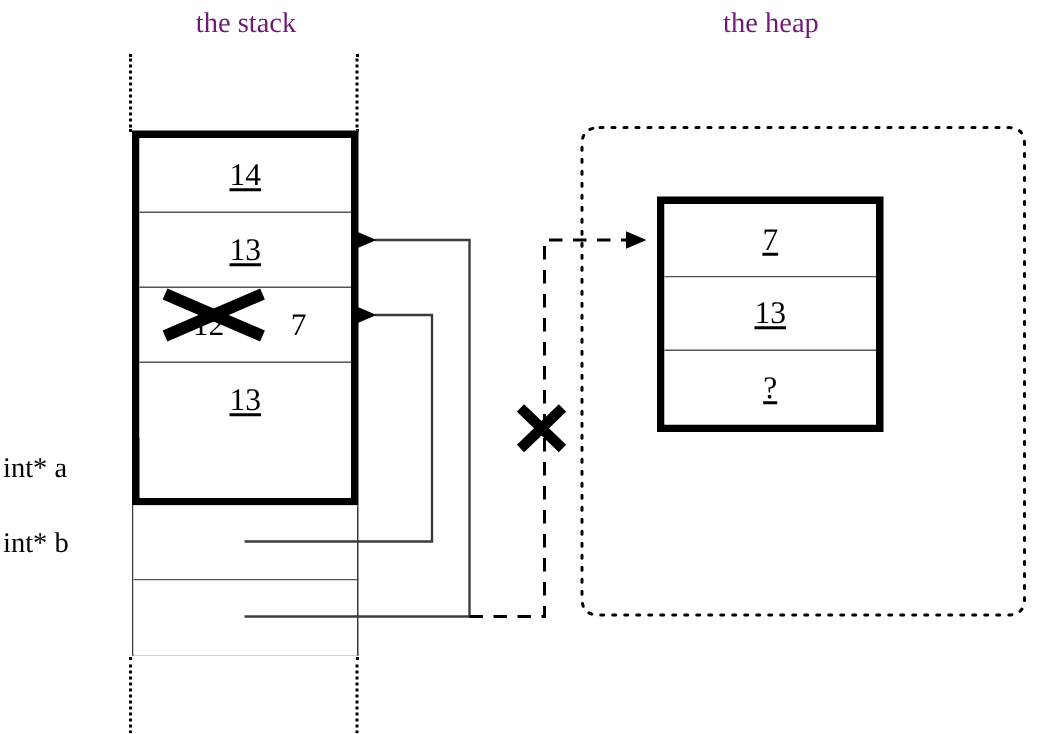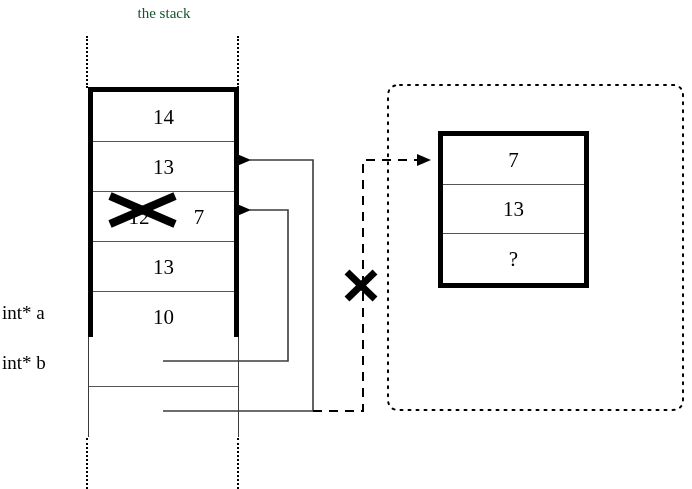--- a/index.html
+++ b/index.html
@@ -10,22 +10,22 @@
   #canvas {
     position: relative;
     width: 692px;
     height: 489px;
     background: #ffffff;
     font-family: "Liberation Serif", "DejaVu Serif", serif;
     overflow: hidden;
   }
   .title {
     position: absolute;
-    font-size: 15px;
-    color: #14532d;
+    font-size: 19px;
+    color: #701a75;
     white-space: nowrap;
     text-align: center;
     line-height: 1;
   }
   #stack-title { left: 88px; top: 6px; width: 152px; }
   #heap-title  { left: 438px; top: 6px; width: 152px; }
 
   .var-label {
     position: absolute;
     left: 2px;
@@ -70,20 +70,21 @@
   #stack-lower .slot { height: 50px; }
   #stack-lower .slot:last-child { border-bottom: none; }
   .slot-val {
     position: absolute;
     left: 0; right: 0; top: 50%;
     transform: translateY(-50%);
     text-align: center;
     font-size: 21px;
     color: #000000;
     line-height: 1;
+    text-decoration: underline;
   }
   .old-val {
     position: absolute;
     left: 20px;
     top: 50%;
     transform: translateY(-50%);
     width: 52px;
     text-align: center;
     font-size: 21px;
     color: #000000;
@@ -127,42 +128,40 @@
     width: 692px; height: 489px;
     pointer-events: none;
   }
 </style>
 </head>
 <body>
 
 <div id="canvas">
 
   <div class="title" id="stack-title">the stack</div>
+  <div class="title" id="heap-title">the heap</div>
 
   <div class="dot-col" style="left:86px; top:36px; height:52px;"></div>
   <div class="dot-col" style="left:237px; top:36px; height:52px;"></div>
   <div class="dot-col" style="left:86px; top:438px; height:51px;"></div>
   <div class="dot-col" style="left:237px; top:438px; height:51px;"></div>
 
   <div id="stack-frame">
     <div class="slot">
       <div class="slot-val">14</div>
     </div>
     <div class="slot">
       <div class="slot-val">13</div>
     </div>
     <div class="slot">
       <div class="old-val">12</div>
       <div class="new-val">7</div>
     </div>
     <div class="slot">
       <div class="slot-val">13</div>
-    </div>
-    <div class="slot">
-      <div class="slot-val">10</div>
     </div>
   </div>
 
   <div id="stack-lower">
     <div class="slot"></div>
     <div class="slot"></div>
   </div>
 
   <div class="var-label" style="top:303px;">int* a</div>
   <div class="var-label" style="top:353px;">int* b</div>

